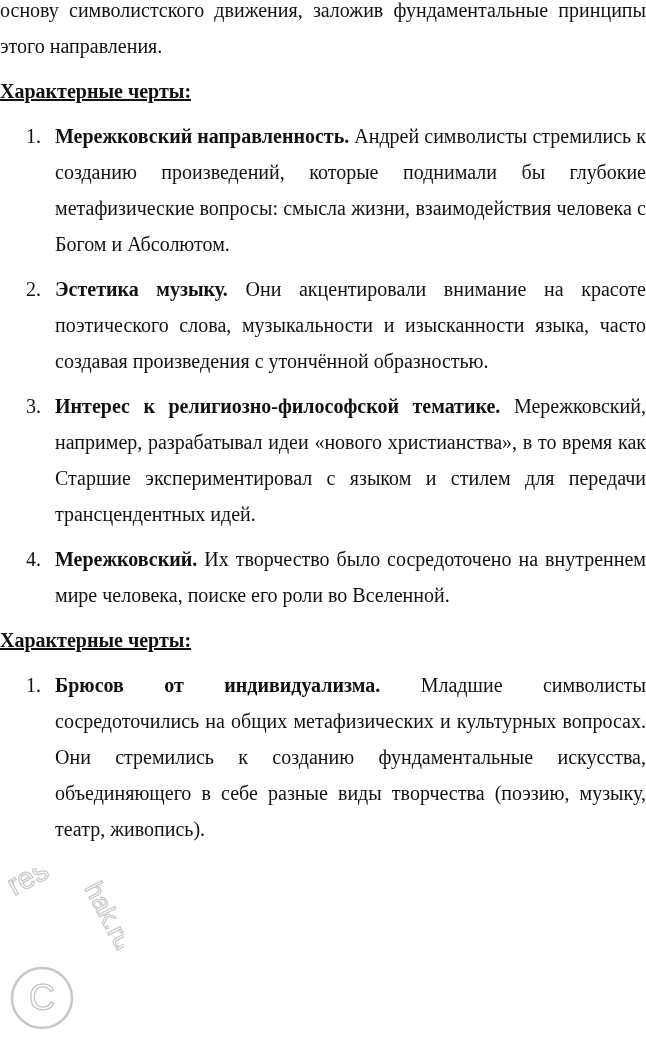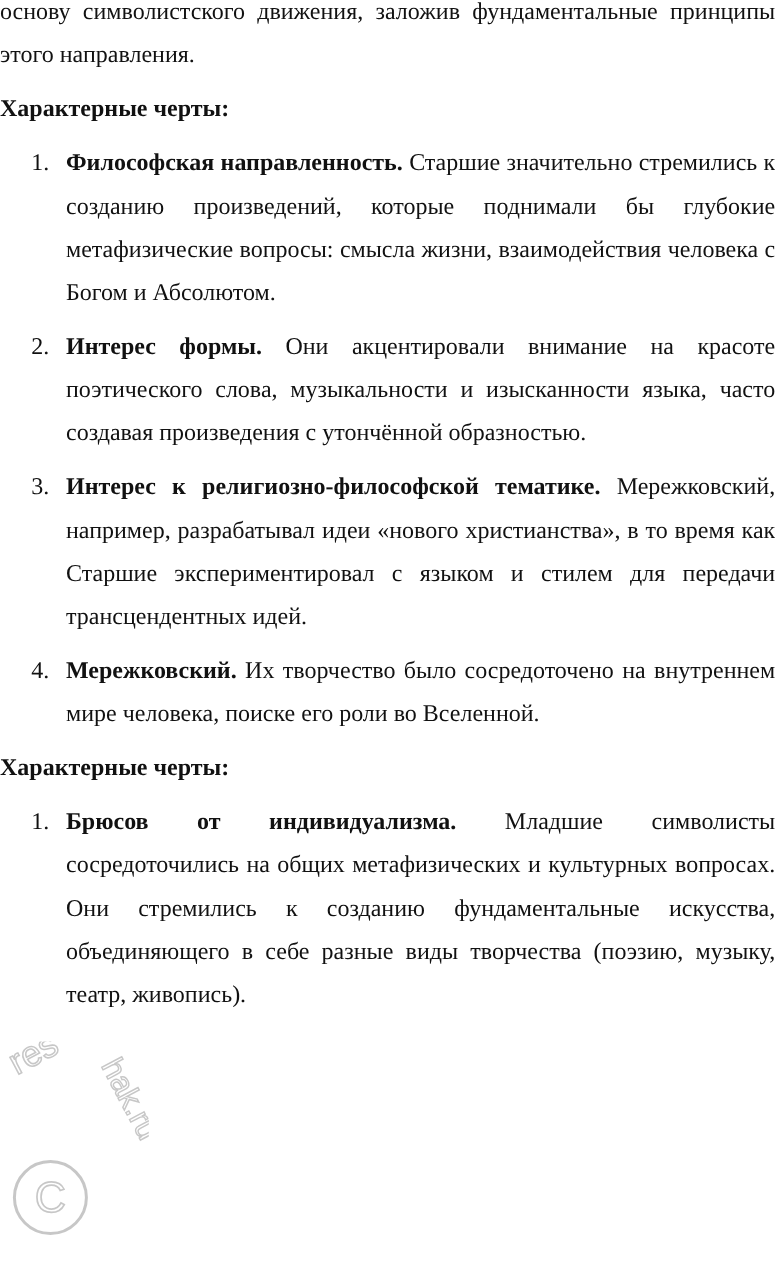--- a/index.html
+++ b/index.html
@@ -27,20 +27,21 @@
       text-align: justify;
       line-height: 36px;
     }
     .para {
       margin: 0;
     }
     .heading {
       font-weight: bold;
       margin: 9px 0 9px 0;
       line-height: 36px;
+      text-decoration: underline;
     }
     ol.features {
       margin: 0;
       padding: 0;
       list-style: none;
     }
     ol.features li {
       position: relative;
       padding-left: 55px;
       margin-bottom: 9px;
@@ -69,25 +70,25 @@
 
 <div class="page">
 
   <p class="para">основу символистского движения, заложив фундаментальные принципы этого направления.</p>
 
   <div class="heading">Характерные черты:</div>
 
   <ol class="features">
     <li>
       <span class="num">1.</span>
-      <p class="li-text"><span class="bold">Философская направленность.</span><span> Старшие значительно стремились к созданию произведений, которые поднимали бы глубокие метафизические вопросы: смысла жизни, взаимодействия человека с Богом и Абсолютом.</span></p>
+      <p class="li-text"><span class="bold">Мережковский направленность.</span><span> Андрей символисты стремились к созданию произведений, которые поднимали бы глубокие метафизические вопросы: смысла жизни, взаимодействия человека с Богом и Абсолютом.</span></p>
     </li>
     <li>
       <span class="num">2.</span>
-      <p class="li-text"><span class="bold">Интерес формы.</span><span> Они акцентировали внимание на красоте поэтического слова, музыкальности и изысканности языка, часто создавая произведения с утончённой образностью.</span></p>
+      <p class="li-text"><span class="bold">Эстетика музыку.</span><span> Они акцентировали внимание на красоте поэтического слова, музыкальности и изысканности языка, часто создавая произведения с утончённой образностью.</span></p>
     </li>
     <li>
       <span class="num">3.</span>
       <p class="li-text"><span class="bold">Интерес к религиозно-философской тематике.</span><span> Мережковский, например, разрабатывал идеи «нового христианства», в то время как Старшие экспериментировал с языком и стилем для передачи трансцендентных идей.</span></p>
     </li>
     <li>
       <span class="num">4.</span>
       <p class="li-text"><span class="bold">Мережковский.</span><span> Их творчество было сосредоточено на внутреннем мире человека, поиске его роли во Вселенной.</span></p>
     </li>
   </ol>

